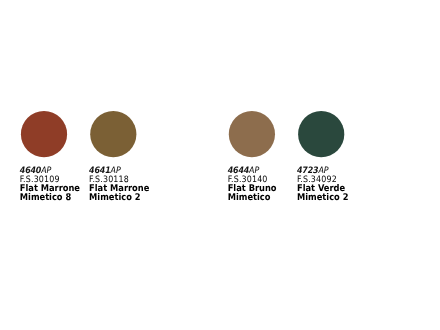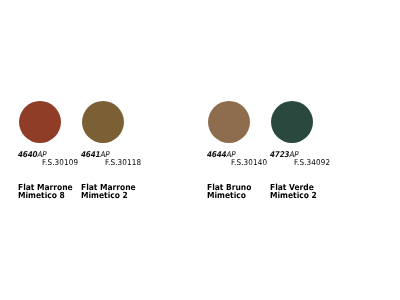--- a/index.html
+++ b/index.html
@@ -8,22 +8,22 @@
        font-family:"DejaVu Sans",sans-serif;font-stretch:condensed;
        -webkit-font-smoothing:antialiased;text-rendering:geometricPrecision;}
   .sheet{position:relative;width:400px;height:300px;background:#ffffff;}
   .swatch{position:absolute;top:101px;width:63px;}
   .s0{left:19px}.s1{left:82px}.s2{left:145px}.s3{left:208px}.s4{left:271px}.s5{left:334px}
   .dot{width:42px;height:42px;border-radius:50%;background:#cccccc;}
   .labels{position:absolute;top:0;left:-1px;width:70px;transform:translateZ(0);}
   .labels > div{position:absolute;left:0;white-space:nowrap;}
   .code{font-size:8px;font-weight:bold;color:#141414;letter-spacing:-0.15px;line-height:9px;top:48.8px;font-style:italic;}
   .code .ap{color:#0a0a0a;font-weight:normal;letter-spacing:0px;}
-  .fs{font-size:8px;color:#050505;line-height:9px;letter-spacing:0.15px;top:57px;margin-left:24px;}
-  .nm1,.nm2{font-size:8.4px;font-weight:bold;color:#000000;line-height:9px;letter-spacing:0px;margin-top:16px;}
+  .fs{font-size:8px;color:#050505;line-height:9px;letter-spacing:0.15px;top:57px;}
+  .nm1,.nm2{font-size:8.4px;font-weight:bold;color:#000000;line-height:9px;letter-spacing:0px;}
   .nm1{top:65.7px;}
   .nm2{top:74.1px;}
 </style>
 </head>
 <body>
 
 <div class="sheet">
 
   <div class="swatch s0">
     <div class="dot" style="background-color: rgb(143, 61, 39);"></div>

